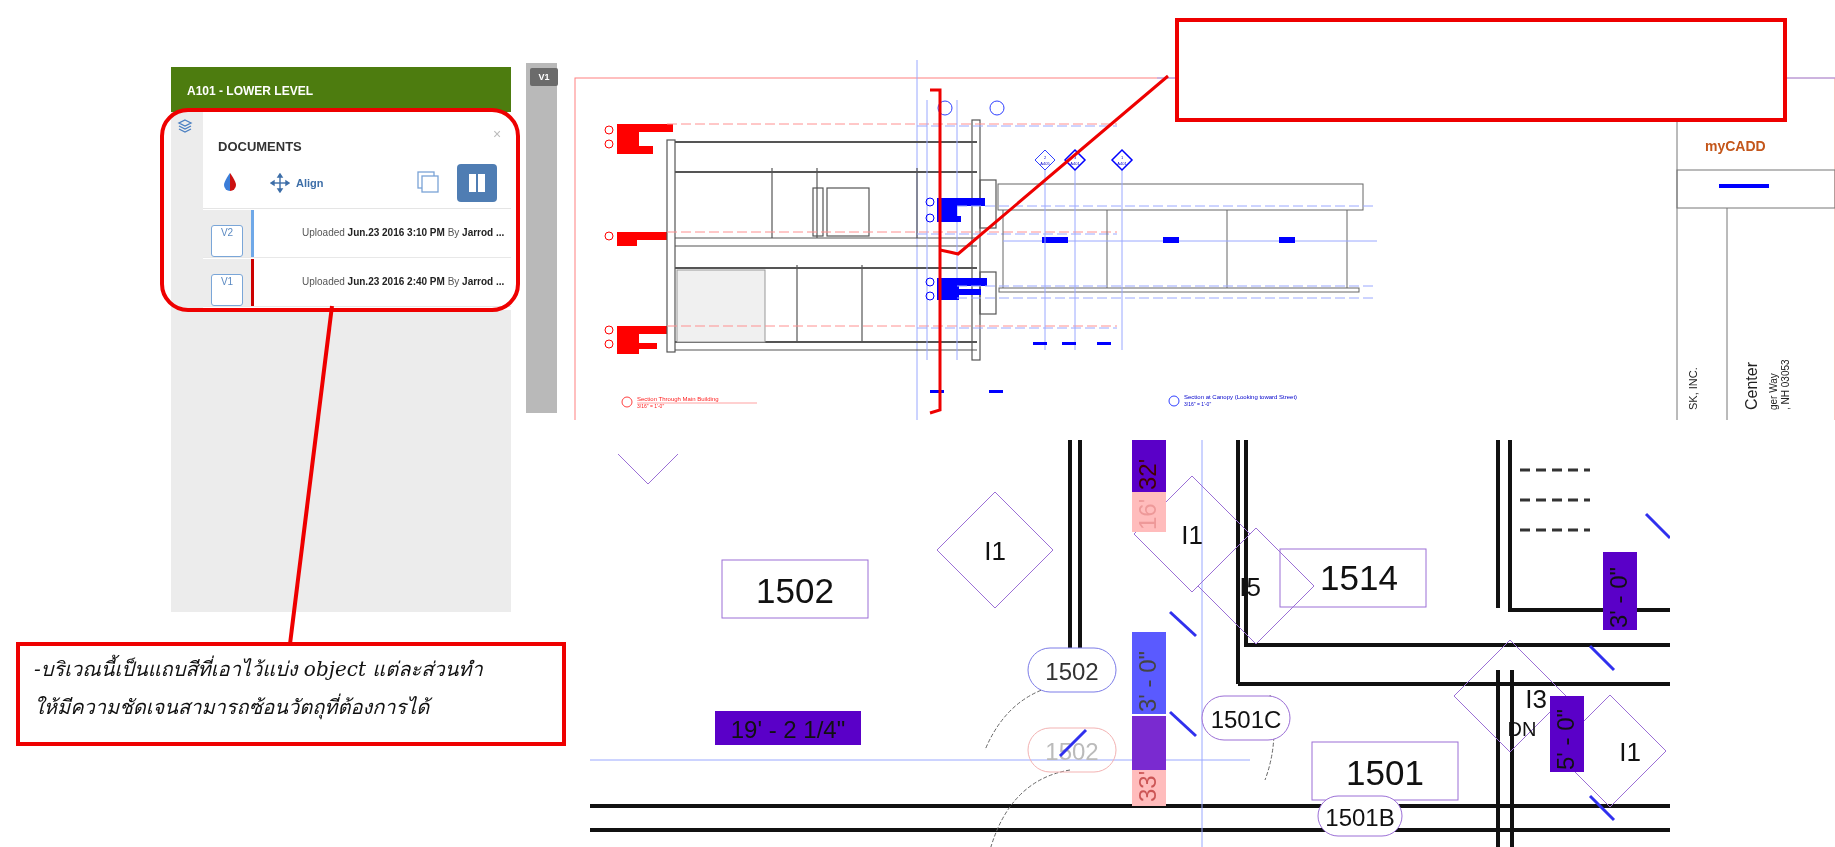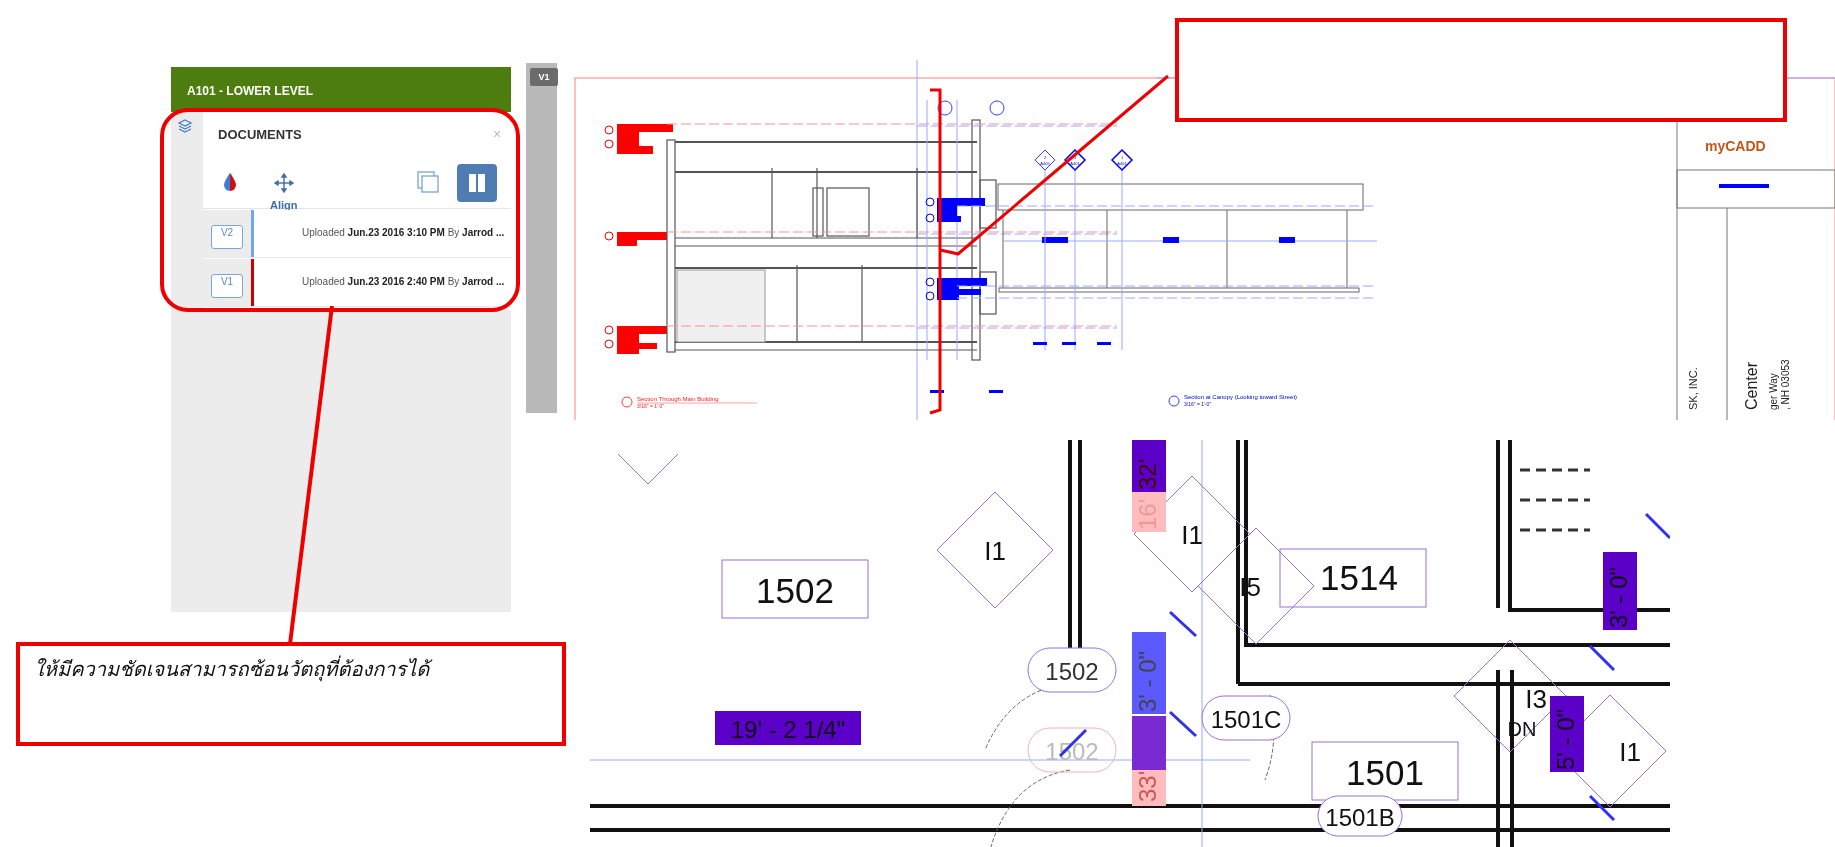--- a/index.html
+++ b/index.html
@@ -7,31 +7,31 @@
     font-family: "Liberation Sans", sans-serif; position: relative; }
   .abs { position: absolute; }
 
   
   .panel-bg { left: 171px; top: 67px; width: 340px; height: 545px; background: #ececec; }
   .panel-header { left: 171px; top: 67px; width: 340px; height: 45px; background: #4d7c0f;
     color: #fff; font-weight: bold; font-size: 12px; padding: 17px 16px; }
   .doc-panel { left: 171px; top: 112px; width: 340px; height: 198px; background: #fff; }
   .doc-sidebar { left: 171px; top: 112px; width: 32px; height: 500px; background: #ececec; }
   .layers-icon { left: 177px; top: 118px; width: 18px; height: 18px; color: #4a7fc1; font-size: 15px; }
-  .doc-title { left: 218px; top: 127px; font-size: 13px; font-weight: bold; color: #333; }
+  .doc-title { left: 218px; top: 139px; font-size: 13px; font-weight: bold; color: #333; }
   .close-x { left: 493px; top: 126px; font-size: 14px; color: #bbb; }
   .toolbar-row { left: 203px; top: 157px; width: 308px; height: 52px; border-bottom: 1px solid #e5e5e5; }
   .drop-icon { left: 222px; top: 172px; width: 16px; height: 20px; }
   .align-btn { left: 270px; top: 173px; color: #3d6ea8; font-size: 11px; font-weight: bold;
-    display: flex; align-items: center; gap: 6px; flex-direction: column; }
+    display: flex; align-items: center; gap: 6px; }
   .overlay-btn { left: 416px; top: 170px; width: 24px; height: 24px; }
   .side-btn { left: 457px; top: 164px; width: 40px; height: 38px; background: #4f7db3; border-radius: 4px; }
   .version-row { left: 203px; width: 308px; height: 48px; border-bottom: 1px solid #e8e8e8; background:#fff; }
   .version-cell { position: absolute; left: 0; top: 0; width: 48px; height: 100%; background: #ececec; }
-  .version-badge { position: absolute; left: 8px; top: 15px; width: 32px; height: 24px; border: 1px solid #7aa6d8;
+  .version-badge { position: absolute; left: 8px; top: 15px; width: 32px; height: 32px; border: 1px solid #7aa6d8;
     border-radius: 3px; font-size: 10px; color: #5b8ac2; text-align: center; line-height: 14px; background:#fff; }
   .version-bar { position: absolute; left: 48px; top: 0; width: 3px; height: 100%; }
   .version-text { position: absolute; left: 67px; top: 17px; font-size: 10px; color: #555; white-space: nowrap; margin-left: 32px; }
   .version-text b { color: #222; }
 
   .v1-strip { left: 526px; top: 63px; width: 31px; height: 350px; background: #b9b9b9; }
   .v1-badge { left: 530px; top: 68px; width: 28px; height: 18px; background: #6b6b6b; color: #fff;
     font-size: 9px; font-weight: bold; border-radius: 2px; text-align: center; line-height: 18px; }
 
   
@@ -366,14 +366,15 @@
     </g>
 </svg>
 
 <div class="abs callout-box" style="left:1175px;top:18px;width:612px;height:104px;">
 </div>
 
 <svg class="abs" style="left:260px;top:300px;" width="80" height="350">
   <line x1="72" y1="6" x2="30" y2="344" stroke="#ee0000" stroke-width="4"></line>
 </svg>
 <div class="abs callout-box" style="left:16px;top:642px;width:550px;height:104px;">
+  <div>-บริเวณนี้เป็นแถบสีที่เอาไว้แบ่ง object แต่ละส่วนทำ</div>
   <div>ให้มีความชัดเจนสามารถซ้อนวัตถุที่ต้องการได้</div>
 </div>
 
 </body></html>

